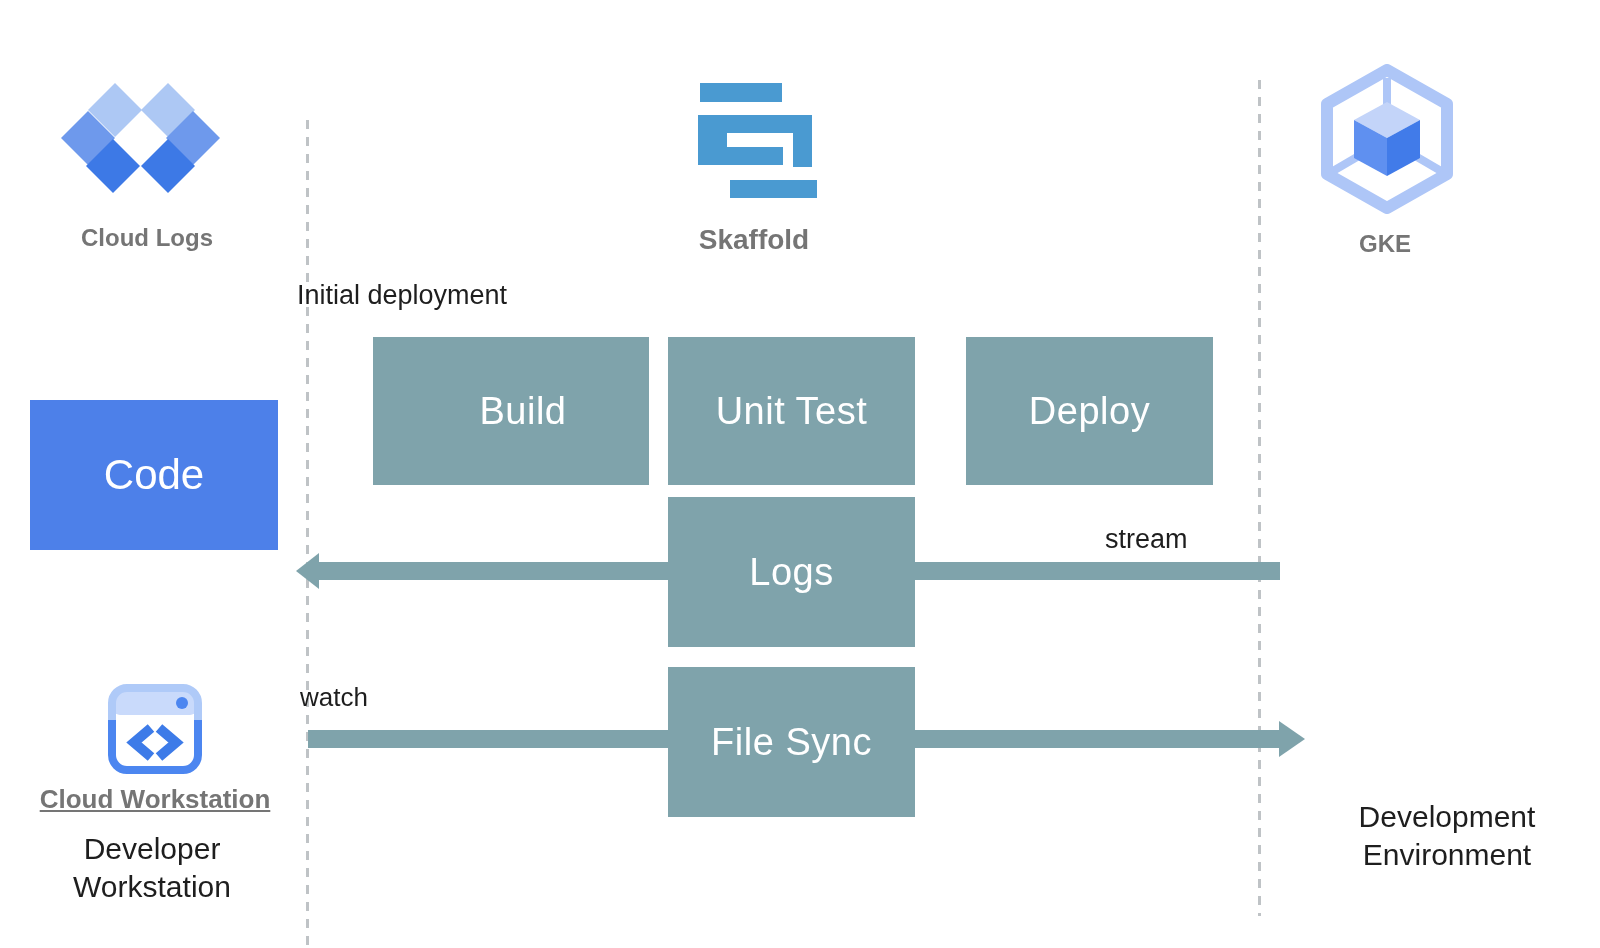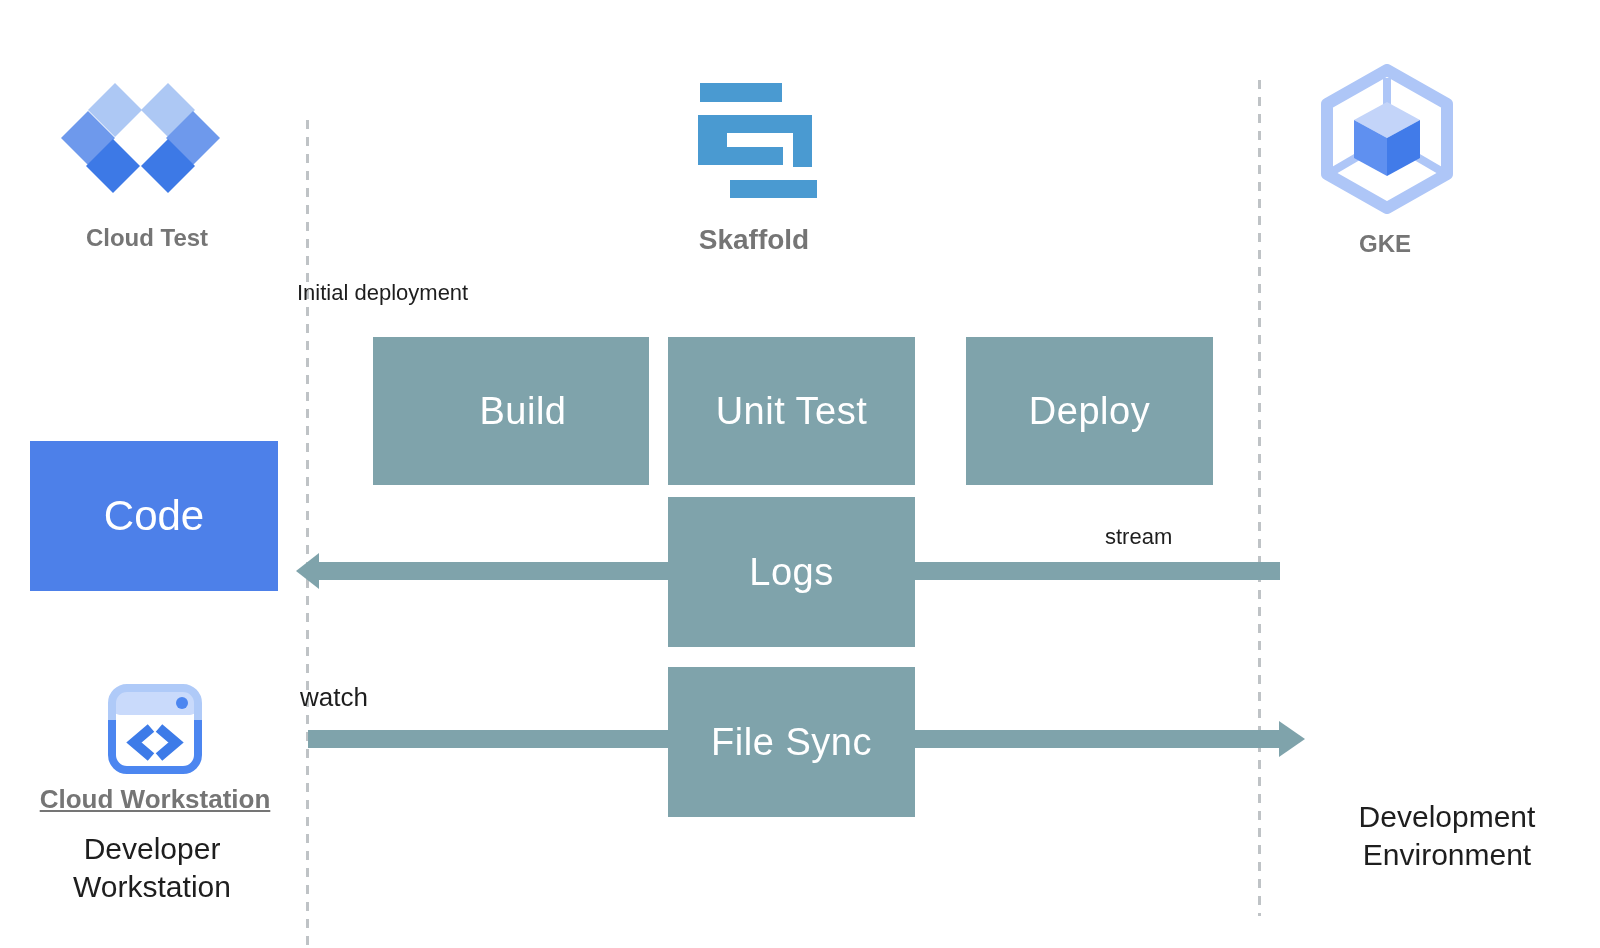--- a/index.html
+++ b/index.html
@@ -15,21 +15,21 @@
   .proc-box {
     background:var(--process-box); color:#fff;
     display:flex; align-items:center; justify-content:center;
     font-size:38px; letter-spacing:0.5px;
   }
   .end-box {
     background:var(--endpoint-box); color:#fff;
     display:flex; align-items:center; justify-content:center; text-align:center;
   }
   .icon-label { color:var(--icon-label-gray); font-weight:bold; text-align:center; }
-  .note { color:var(--text-black); font-size:22px; }
+  .note { color:var(--text-black); font-size:27px; }
   .big-note { color:var(--text-black); font-size:30px; line-height:38px; text-align:center; }
   .bar { background:var(--arrow); height:18px; }
   .tri-left {
     width:0; height:0;
     border-top:18px solid transparent; border-bottom:18px solid transparent;
     border-right:23px solid var(--arrow);
   }
   .tri-right {
     width:0; height:0;
     border-top:18px solid transparent; border-bottom:18px solid transparent;
@@ -45,21 +45,21 @@
   <div class="abs dash-v" style="left:1258px; top:80px; height:836px;"></div>
 
   <svg class="abs" style="left:60px; top:82px;" width="162" height="112" viewBox="0 0 162 112">
     <polygon points="55,1 82,28 55,55 28,28" style="fill:var(--cloud-code-light)"></polygon>
     <polygon points="108,1 135,28 108,55 81,28" style="fill:var(--cloud-code-light)"></polygon>
     <polygon points="28,29 55,56 28,83 1,56" style="fill:var(--cloud-code-mid)"></polygon>
     <polygon points="133,29 160,56 133,83 106,56" style="fill:var(--cloud-code-mid)"></polygon>
     <polygon points="53,57 80,84 53,111 26,84" style="fill:var(--cloud-code-dark)"></polygon>
     <polygon points="108,57 135,84 108,111 81,84" style="fill:var(--cloud-code-dark)"></polygon>
   </svg>
-  <div class="abs icon-label" style="left:41px; top:224px; width:212px; font-size:24px;">Cloud Test</div>
+  <div class="abs icon-label" style="left:41px; top:224px; width:212px; font-size:24px;">Cloud Logs</div>
 
   <svg class="abs" style="left:698px; top:82px;" width="119" height="116" viewBox="0 0 119 116">
     <g style="fill:var(--skaffold-blue)">
       <rect x="2" y="1" width="82" height="19"></rect>
       <rect x="0" y="33" width="114" height="18"></rect>
       <rect x="0" y="33" width="29" height="50"></rect>
       <rect x="29" y="65" width="56" height="18"></rect>
       <rect x="95" y="51" width="19" height="34"></rect>
       <rect x="32" y="98" width="87" height="18"></rect>
     </g>
@@ -88,21 +88,21 @@
 
   <div class="abs bar" style="left:308px; top:730px; width:972px;"></div>
   <div class="abs tri-right" style="left:1279px; top:721px;"></div>
 
   <div class="abs proc-box" style="left:373px; top:337px; width:252px; height:148px;padding-left:24px;">Build</div>
   <div class="abs proc-box" style="left:668px; top:337px; width:247px; height:148px;">Unit Test</div>
   <div class="abs proc-box" style="left:966px; top:337px; width:247px; height:148px;">Deploy</div>
   <div class="abs proc-box" style="left:668px; top:497px; width:247px; height:150px;">Logs</div>
   <div class="abs proc-box" style="left:668px; top:667px; width:247px; height:150px;">File Sync</div>
 
-  <div class="abs end-box" style="left:30px; top:400px; width:248px; height:150px; font-size:42px;margin-top:41px;">Code</div>
+  <div class="abs end-box" style="left:30px; top:400px; width:248px; height:150px; font-size:42px;">Code</div>
 
   <svg class="abs" style="left:107px; top:683px;" width="96" height="92" viewBox="0 0 96 92">
     <defs>
       <clipPath id="wsTop">
           <rect x="0" y="0" width="96" height="37"></rect>
         </clipPath>
       <clipPath id="wsBottom">
           <rect x="0" y="37" width="96" height="55"></rect>
         </clipPath>
     </defs>

